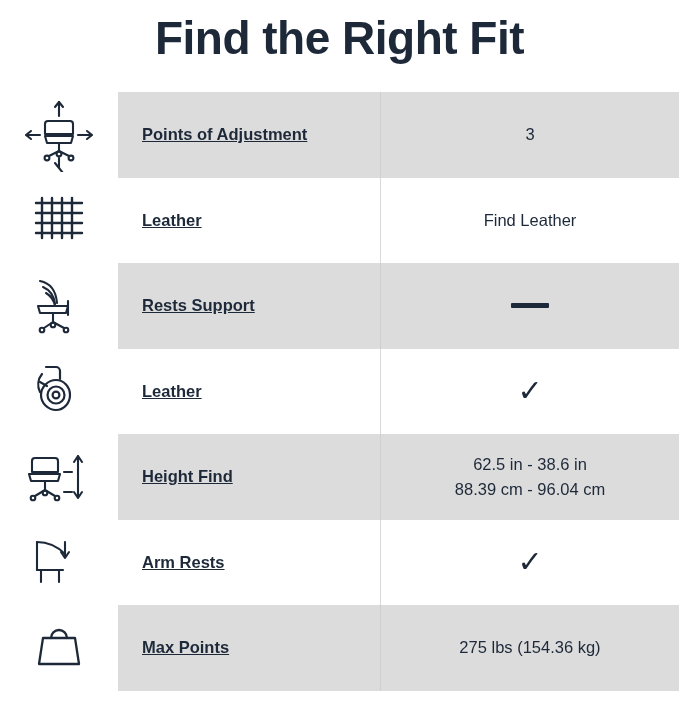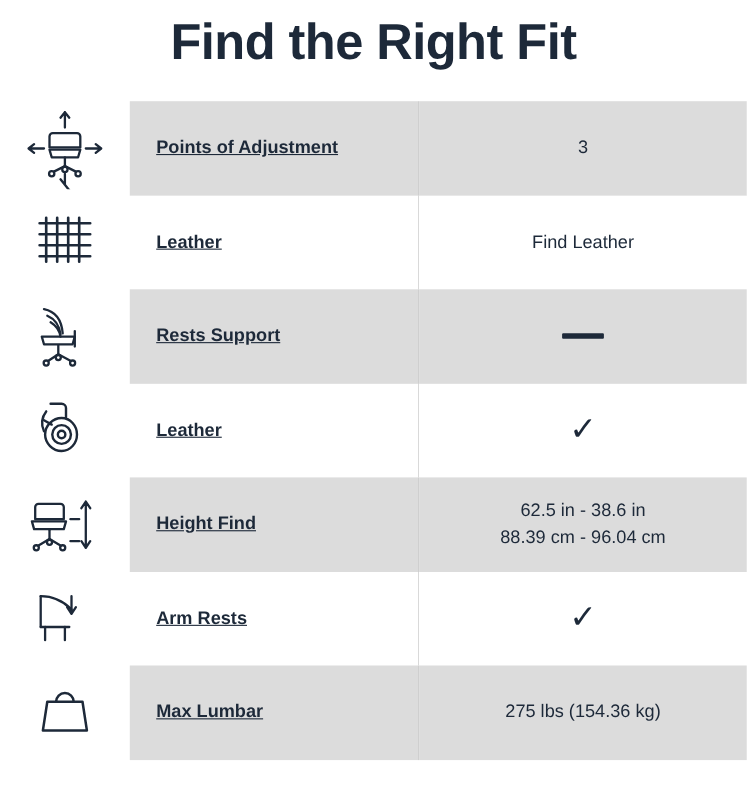--- a/index.html
+++ b/index.html
@@ -237,19 +237,19 @@
 
     <div class="row shaded">
       <div class="cell-icon">
         <span class="icon">
           <svg width="60" height="60" viewBox="0 0 60 60" fill="none" stroke="#1d2939" stroke-width="2.3" stroke-linecap="round" stroke-linejoin="round">
             <path d="M22 20 a8 8 0 0 1 16 0"></path>
             <path d="M14 20 h32 l4 26 h-40 z"></path>
           </svg>
         </span>
       </div>
-      <div class="cell-label">Max Lumbar</div>
+      <div class="cell-label">Max Points</div>
       <div class="divider"></div>
       <div class="cell-value">275 lbs (154.36 kg)</div>
     </div>
 
   </div>
 </div>
 
 </body></html>

